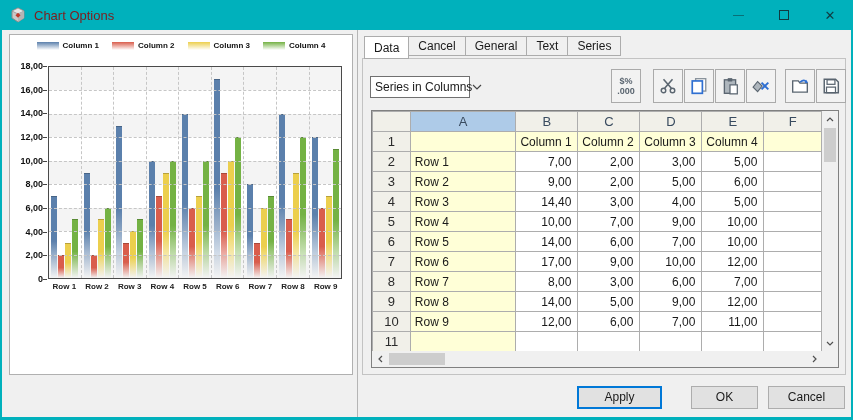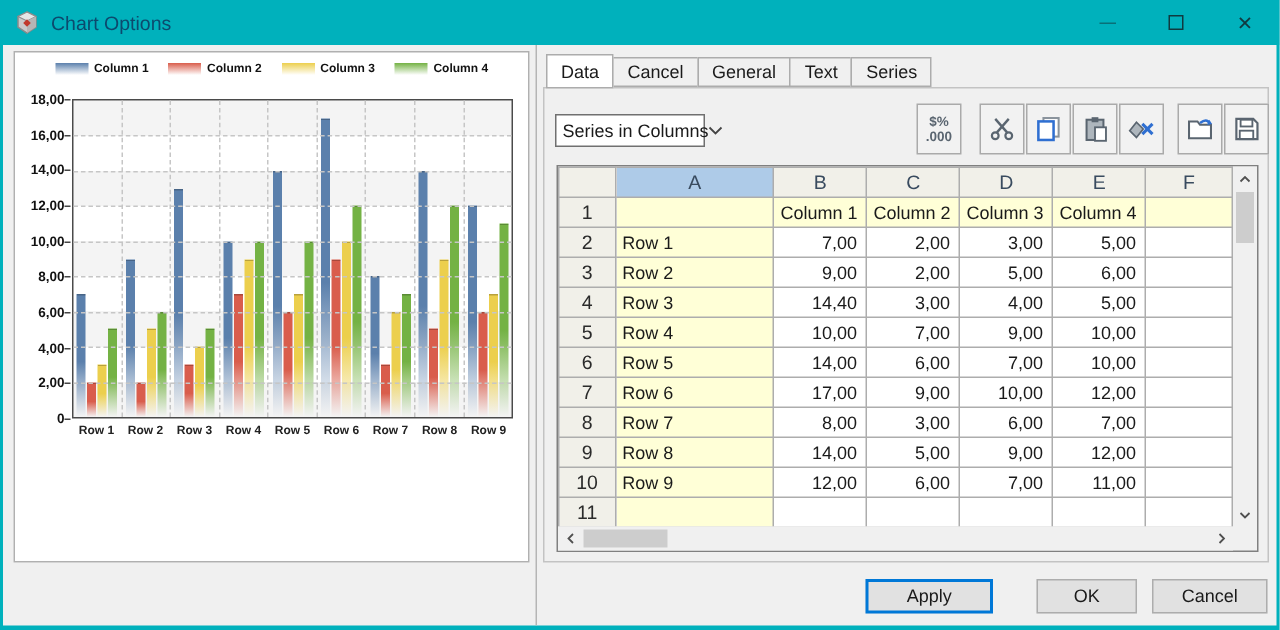--- a/index.html
+++ b/index.html
@@ -3,21 +3,21 @@
 <meta charset="utf-8">
 <style>
   * { margin:0; padding:0; box-sizing:border-box; }
   body { background:#cfd8dc; font-family:"Liberation Sans", sans-serif; }
   .window { position:relative; width:853px; height:420px; background:#00b1bc; overflow:hidden; }
   .client { position:absolute; left:2px; top:30px; width:849px; height:387px; background:#f0f0f0; }
 
   
   .titlebar { position:absolute; left:0; top:0; width:853px; height:30px; background:#00b1bc; display:flex; align-items:center; }
   .app-icon { margin-left:10px; width:16px; height:16px; }
-  .title-text { margin-left:8px; font-size:13px; color:#0c4a6e; }
+  .title-text { margin-left:8px; font-size:13px; color:#7f1d1d; }
   .winbtns { position:absolute; right:0; top:0; height:30px; display:flex; }
   .winbtn { width:46px; height:30px; display:flex; align-items:center; justify-content:center; color:#103a40; font-size:13px; cursor:default; }
   .winbtn.min { opacity:.55; }
   .maxglyph { width:10px; height:10px; border:1px solid #103a40; display:inline-block; }
   .minglyph { width:11px; height:0; border-top:1px solid #103a40; display:inline-block; }
 
   
   .chart-box { position:absolute; left:9px; top:34px; width:344px; height:341px; background:#fff; border:1px solid #b0b0b0; }
   .legend { position:absolute; left:0; top:6px; width:100%; display:flex; justify-content:center; gap:13px; }
   .lg-item { display:flex; align-items:center; gap:4px; }
@@ -32,21 +32,21 @@
   .bargroup { display:flex; align-items:flex-end; justify-content:center; gap:1px; flex:1; height:100%; border-right:1px dashed #c6c6c6; padding:0 1px; }
   .bargroup:last-child { border-right:none; }
   .groups { position:absolute; left:0; top:0; width:100%; height:100%; display:flex; }
   .bar { width:6px; box-shadow: inset 0 1px 0 rgba(0,0,0,.22); }
   .xlabels { position:absolute; left:38px; top:247px; width:294px; display:flex; }
   .xlab { flex:1; text-align:center; font-size:8px; font-weight:700; color:#222; }
 
   .separator { position:absolute; left:357px; top:30px; width:1px; height:387px; background:#b5b5b5; }
 
   
-  .tabs { position:absolute; left:364px; top:36px; height:23px; display:flex; align-items:center; z-index:3; }
+  .tabs { position:absolute; left:364px; top:36px; height:23px; display:flex; align-items:flex-start; z-index:3; }
   .tab { background:#f0f0f0; border:1px solid #acacac; height:20px; line-height:19px; padding:0 9px; font-size:12px; color:#1a1a1a; margin-right:-1px; }
   .tab.active { background:#ffffff; height:23px; line-height:22px; z-index:4; position:relative; }
   .tabpage { position:absolute; left:362px; top:58px; width:484px; height:317px; border:1px solid #c3c3c3; background:#f0f0f0; }
 
   
   .combo { position:absolute; left:370px; top:76px; width:100px; height:22px; background:#fff; border:1px solid #707070; display:flex; align-items:center; }
   .combo-text { flex:1; font-size:12px; color:#1a1a1a; padding-left:4px; white-space:nowrap; }
   .combo-arrow { width:16px; display:flex; justify-content:center; }
 
   

